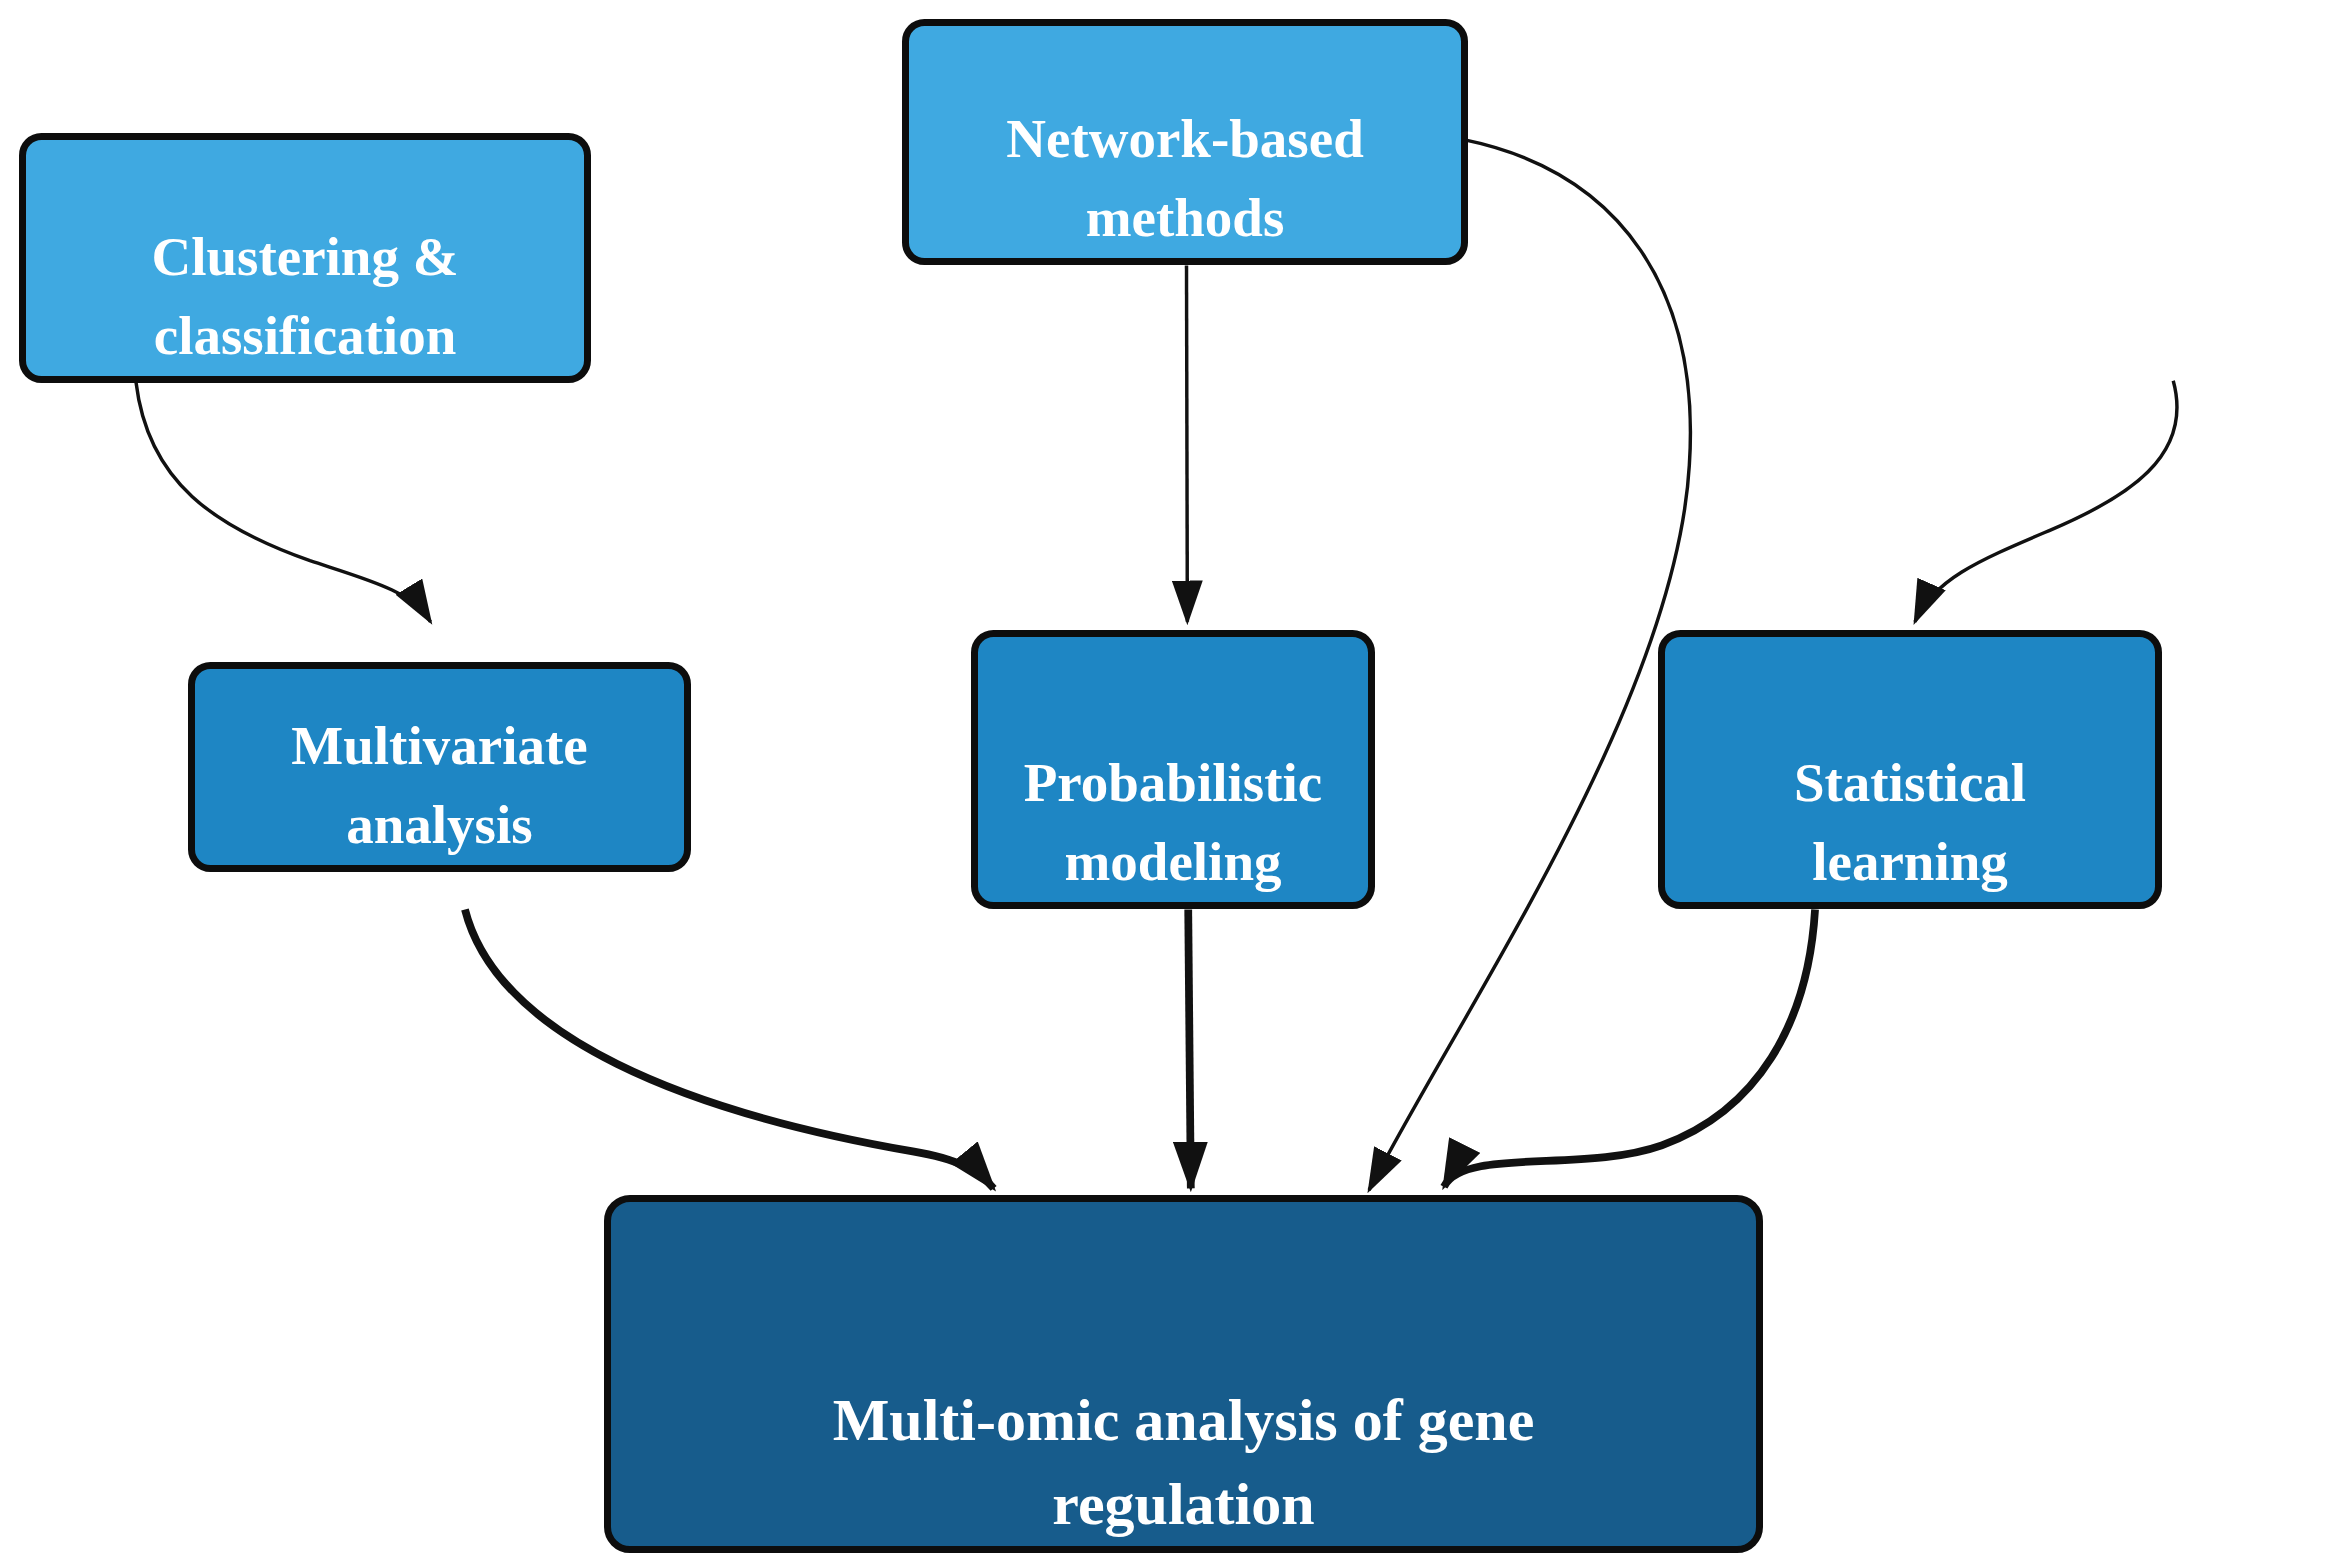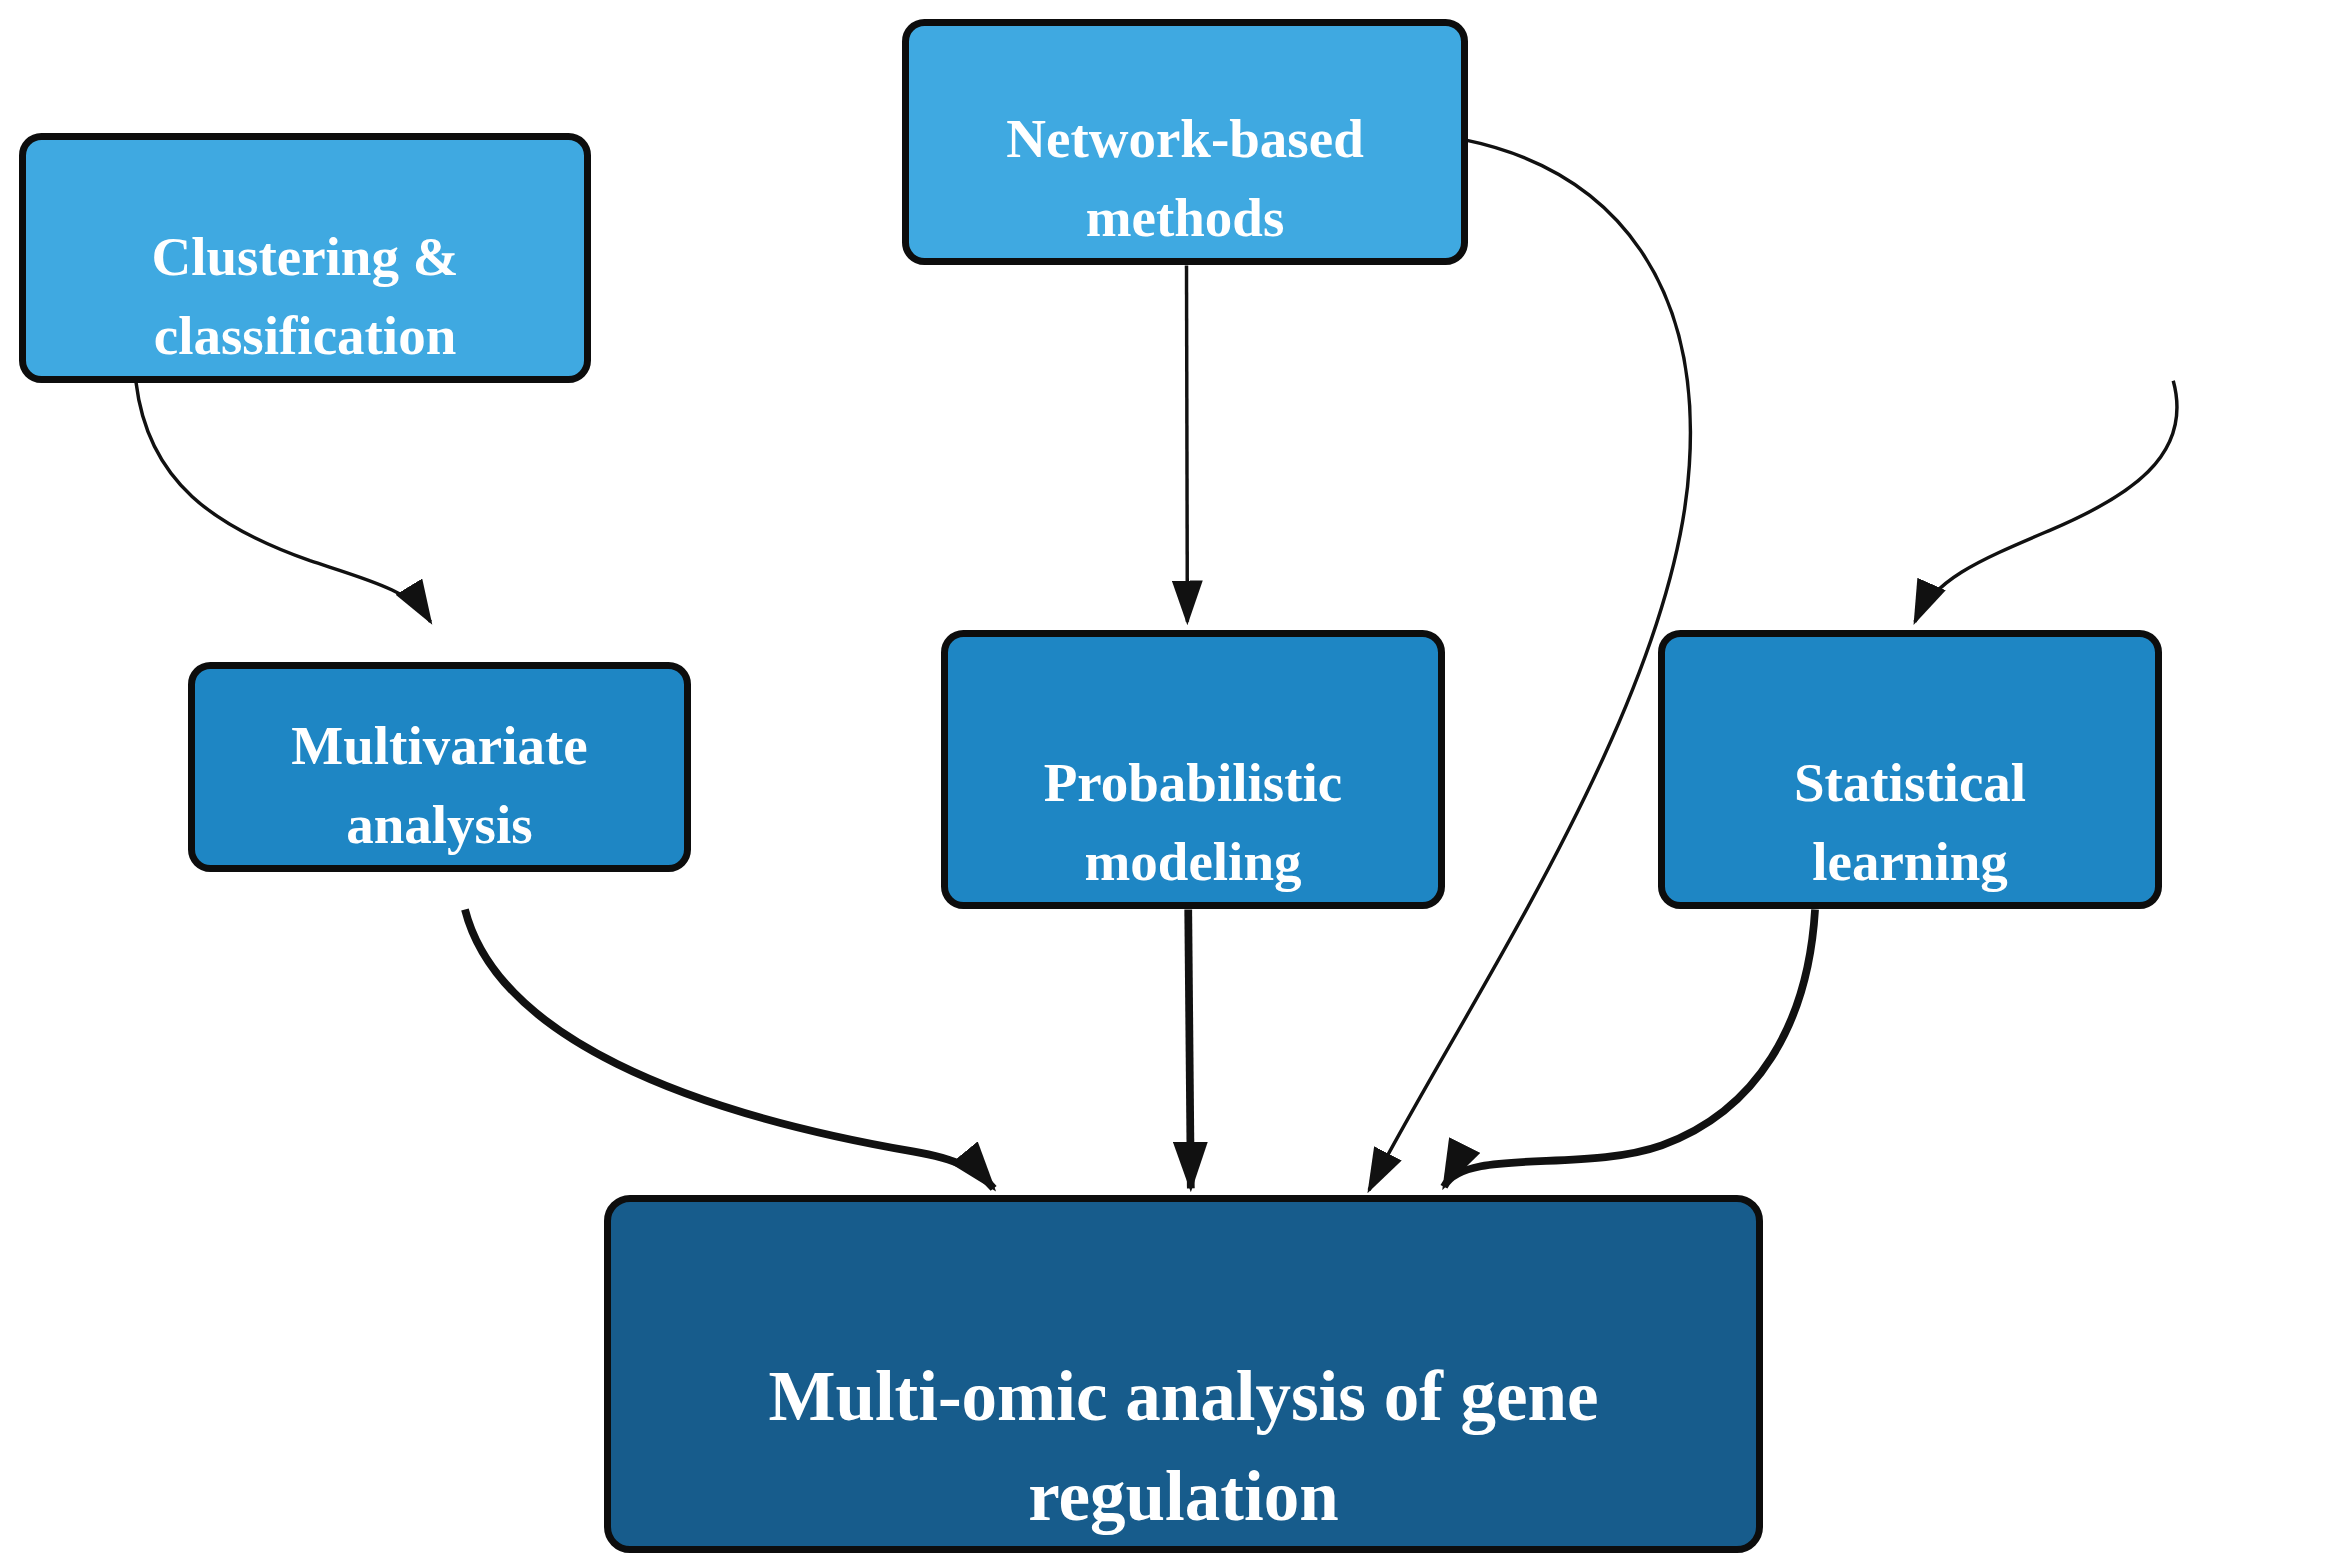--- a/index.html
+++ b/index.html
@@ -38,27 +38,27 @@
     align-items:flex-end;
     justify-content:center;
     text-align:center;
     color:var(--label-text);
     font-weight:bold;
     white-space:pre-line;
     border-radius:22.4px;
   }
   .tier-input{background:var(--tier-input);font-size:55px;line-height:1.45;}
   .tier-method{background:var(--tier-method);font-size:55px;line-height:1.45;}
-  .tier-goal{background:var(--tier-goal);font-size:71px;line-height:1.4;border-radius:26px;}
+  .tier-goal{background:var(--tier-goal);font-size:60px;line-height:1.4;border-radius:26px;}
 
   #node-clustering-classification{left:19px;top:133px;width:572px;height:250px;}
   #node-network-based-methods{left:902px;top:19px;width:566px;height:246px;}
   #node-feature-selection{left:1774px;top:130px;width:560px;height:250px;}
   #node-multivariate-analysis{left:188px;top:662px;width:503px;height:210px;}
-  #node-probabilistic-modeling{left:941px;top:630px;width:504px;height:279px;}
+  #node-probabilistic-modeling{left:971px;top:630px;width:404px;height:279px;}
   #node-statistical-learning{left:1658px;top:630px;width:504px;height:279px;}
   #node-multi-omic-analysis{left:604px;top:1195px;width:1159px;height:358px;}
 </style>
 </head>
 <body>
 
 <div class="stage">
 
   <svg class="edges" viewBox="0 0 2720 1816" xmlns="http://www.w3.org/2000/svg">
     <defs>

